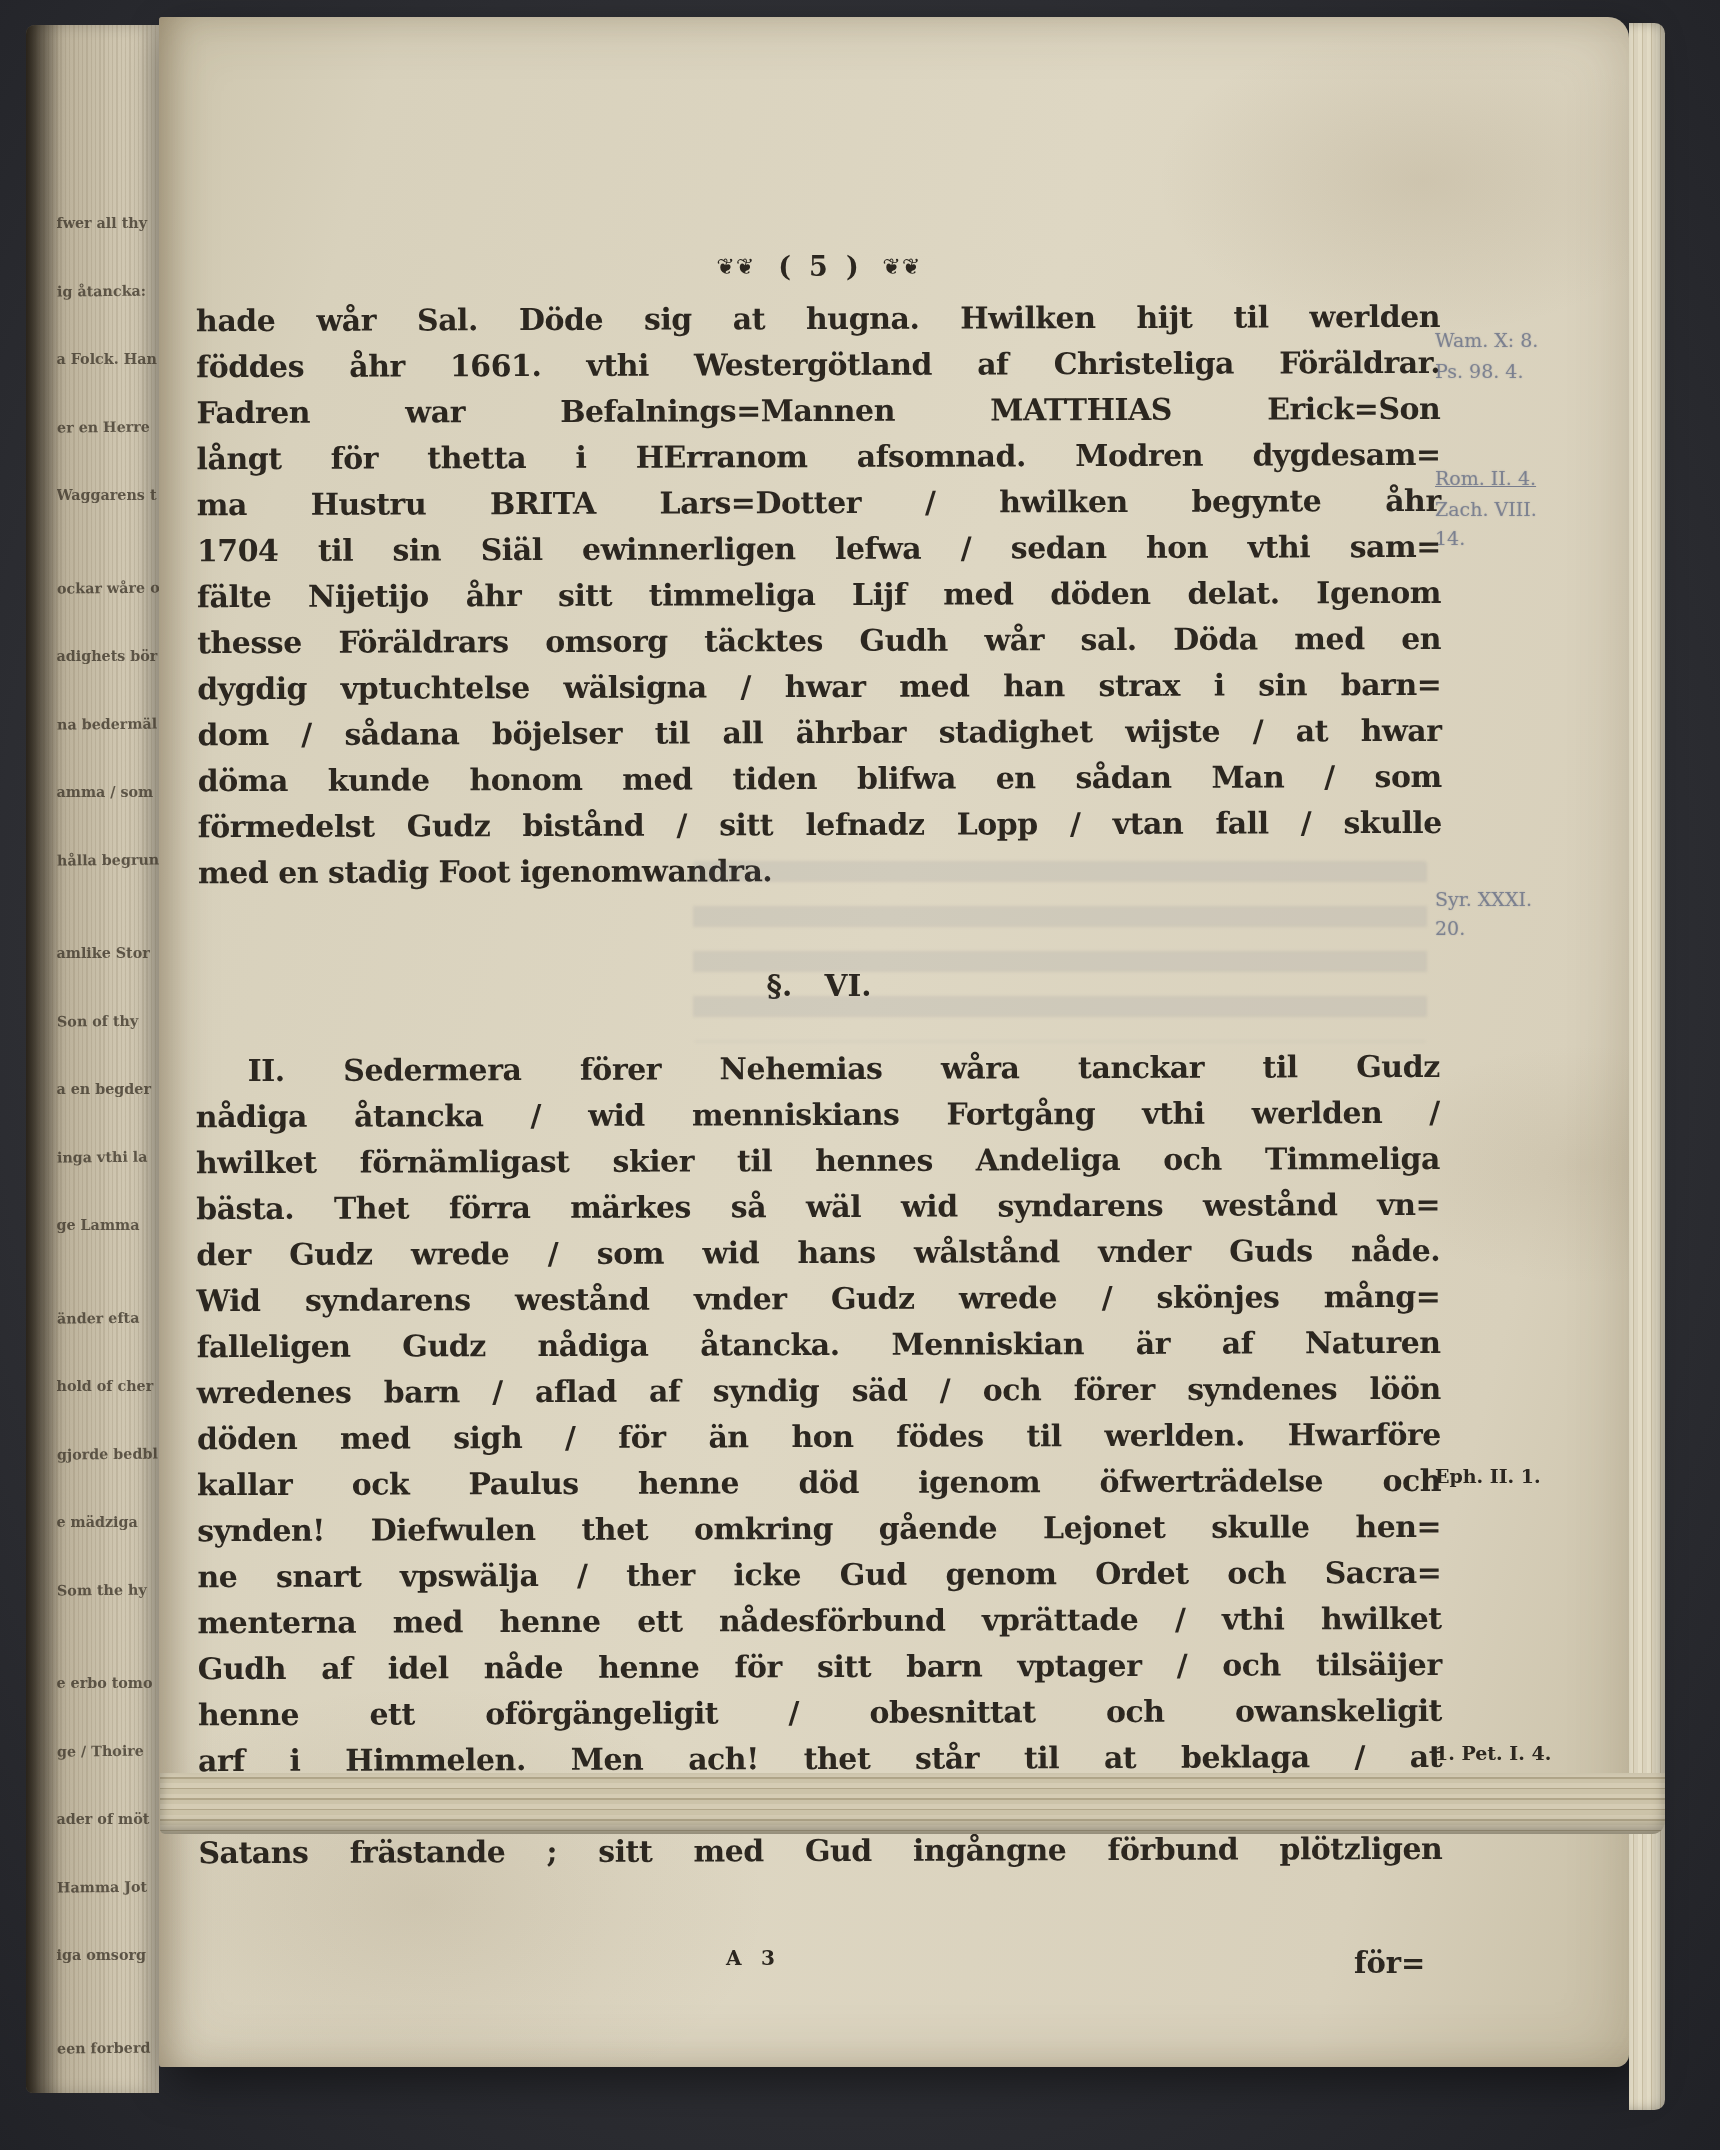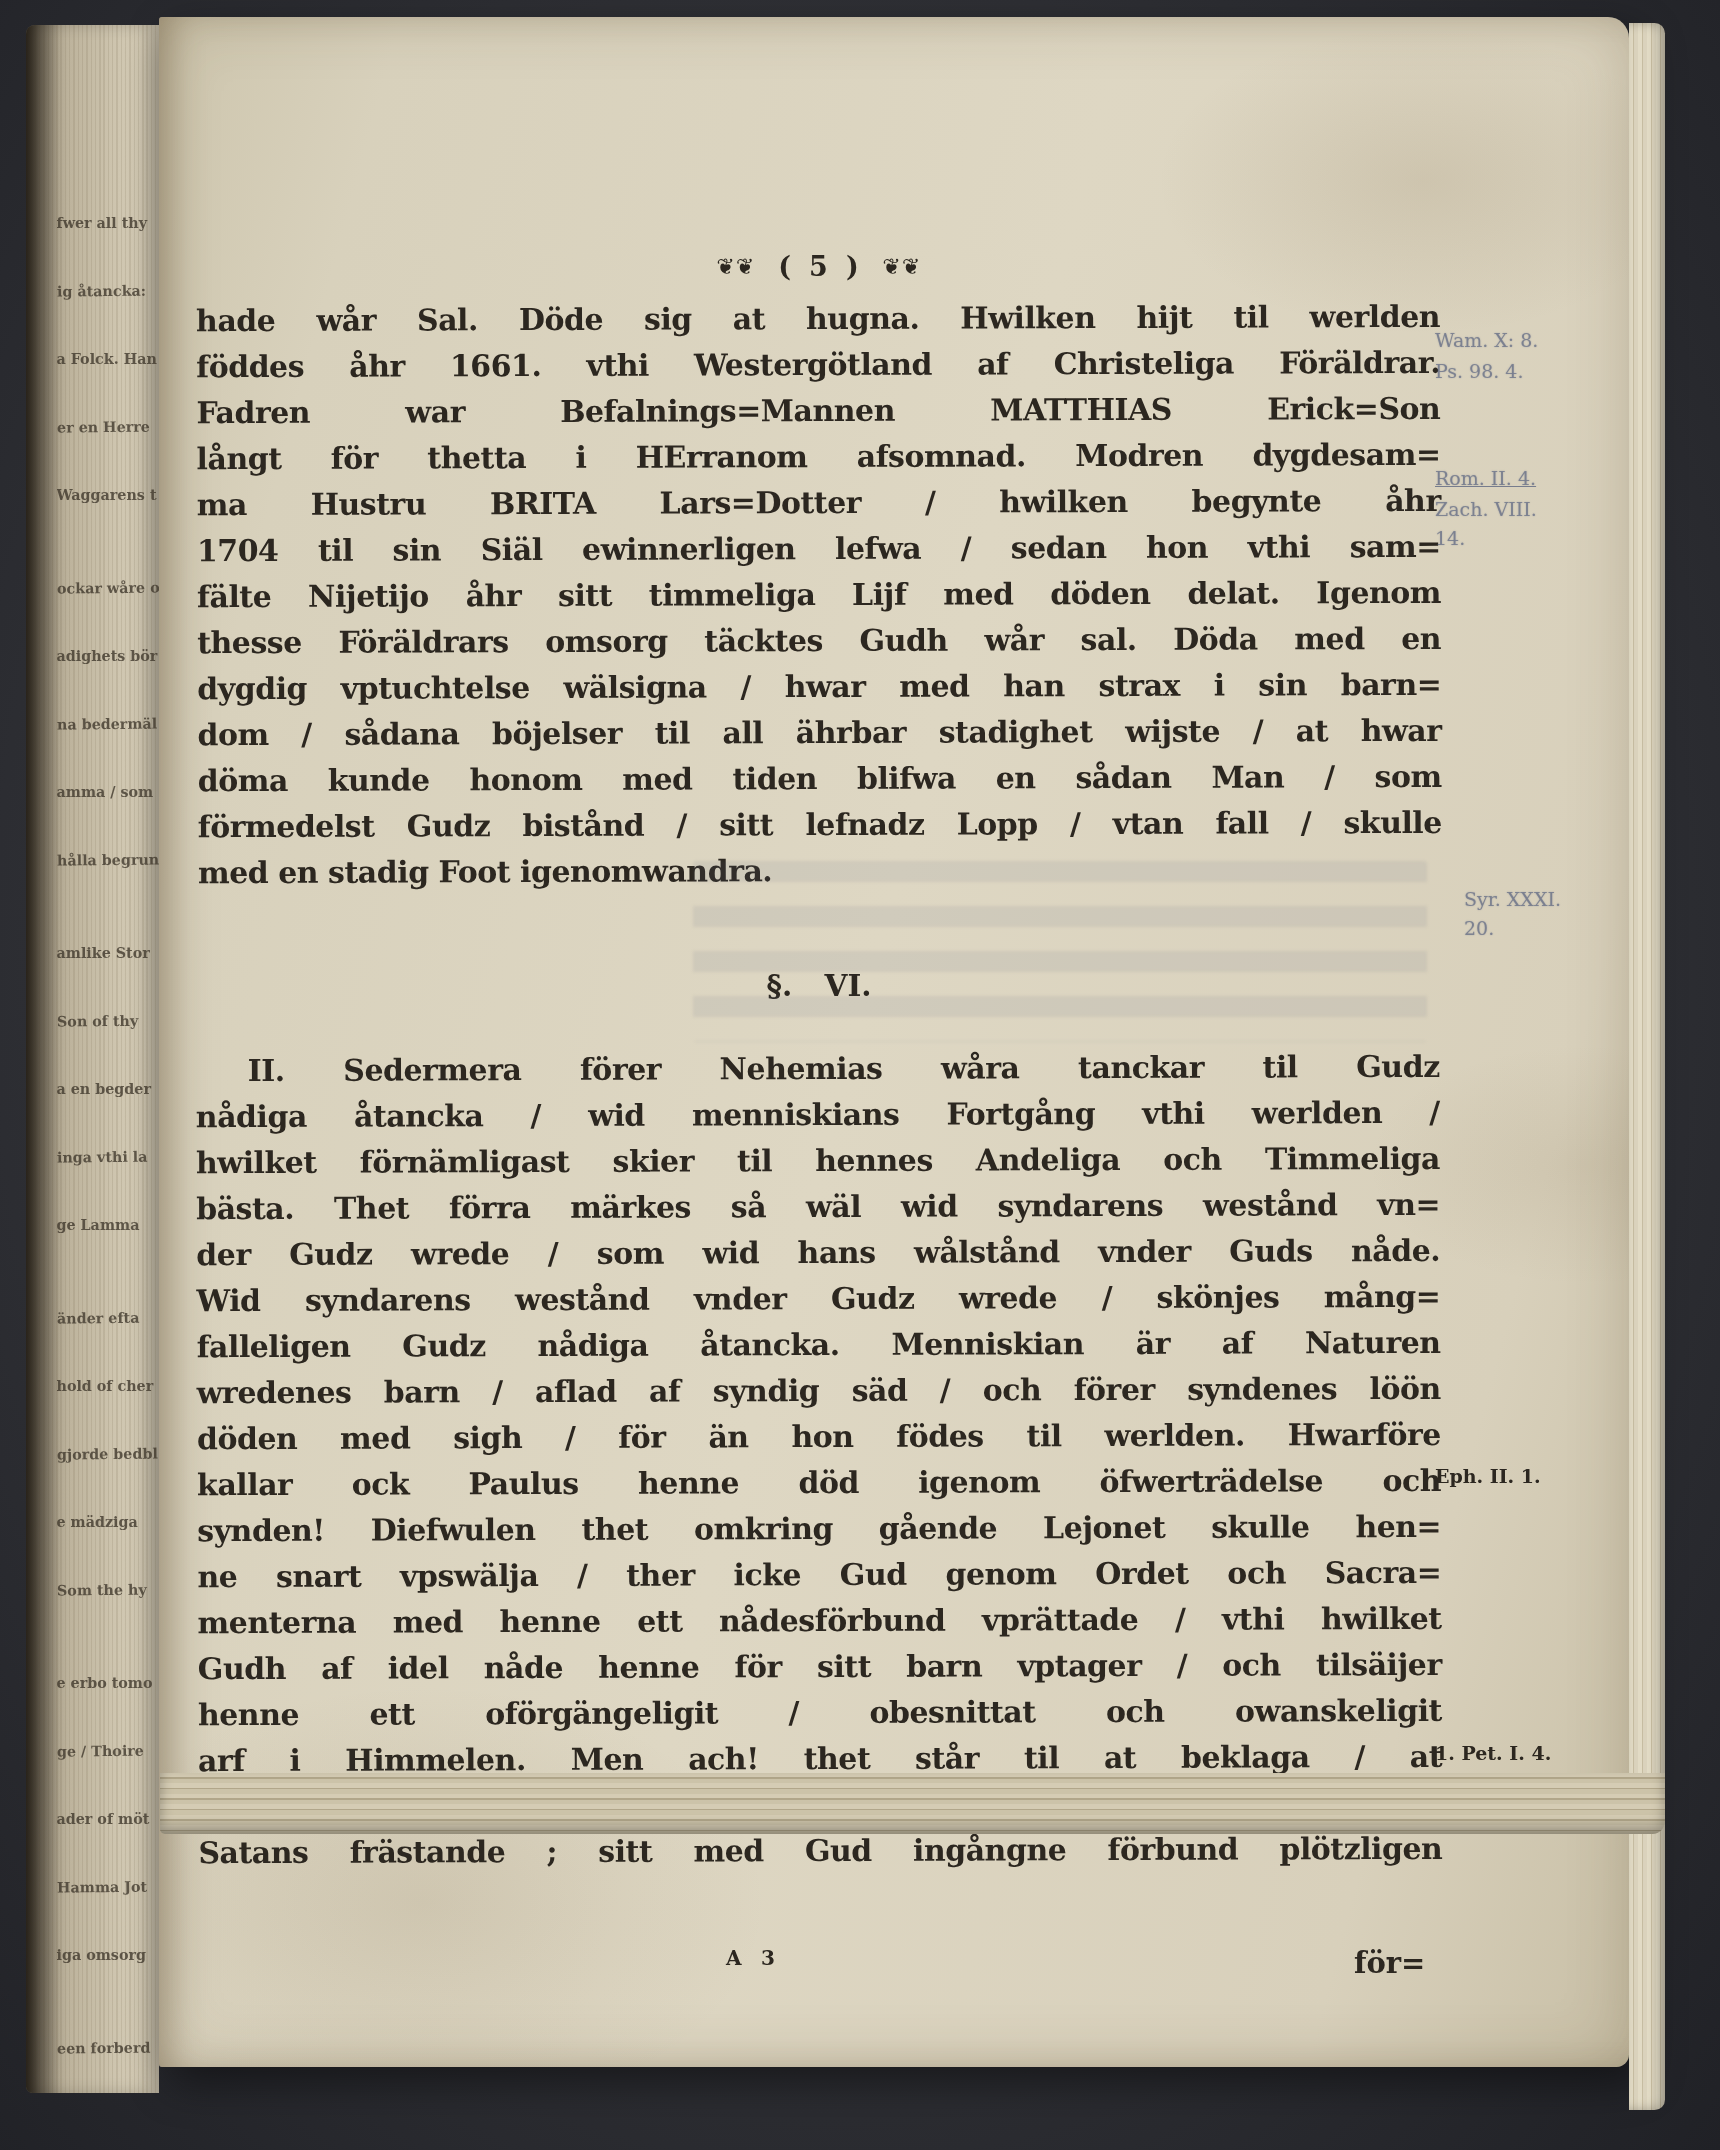--- a/index.html
+++ b/index.html
@@ -102,21 +102,21 @@
   .mnote {
     position:absolute; left:1276px; width:157px;
     font-size:19px; line-height:29.5px; font-weight:700; letter-spacing:0;
   }
   .faint { color:rgba(86,96,126,.55); text-shadow:0 0 1.4px rgba(86,96,126,.45); font-weight:400; }
   .printed { color:#2c2720; }
   .mn0 { top:309px; }
   .mn1 { top:340px; }
   .mn2 { top:447px;text-decoration:underline; }
   .mn3 { top:478px; width:110px; }
-  .mn4 { top:868px; width:110px;margin-left:29px; }
+  .mn4 { top:868px; width:110px; }
   .mn5 { top:1445px; }
   .mn6 { top:1722px; }
 
   
   .ghost {
     position:absolute; left:534px; top:844px; width:734px; height:181px;
     background: repeating-linear-gradient(180deg, rgba(96,104,130,.11) 0 21px, rgba(0,0,0,0) 21px 45px);
     filter: blur(1.4px); border-radius:3.8px;
   }
 

